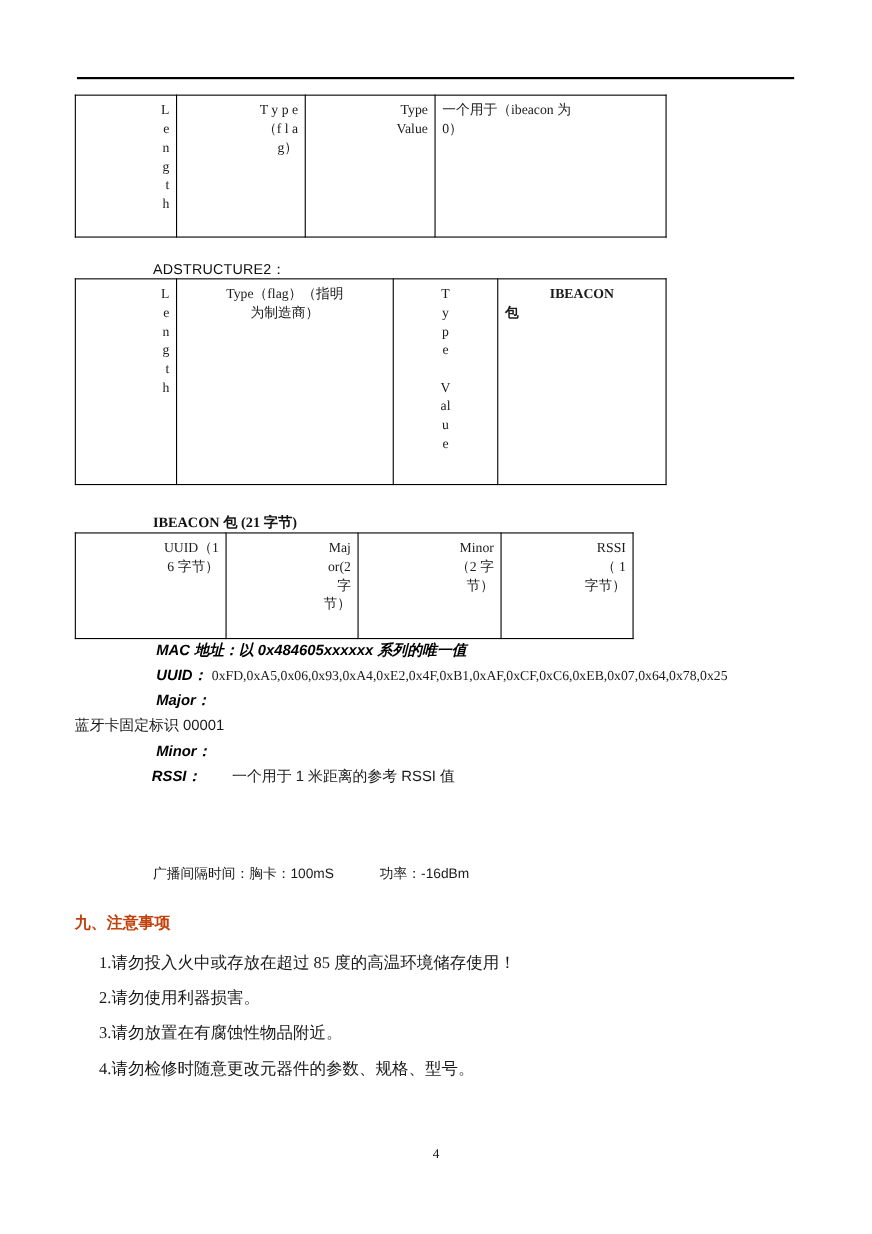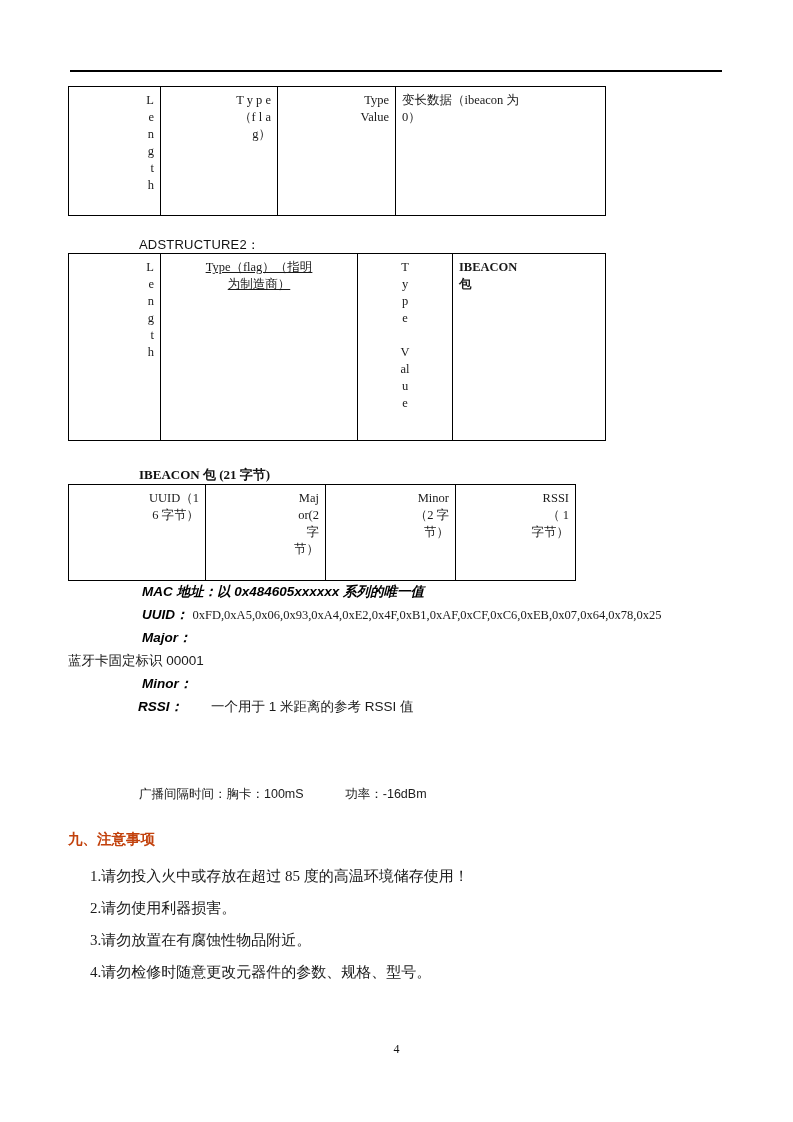--- a/index.html
+++ b/index.html
@@ -42,21 +42,21 @@
   }
   .tbl td {
     border: 1px solid #000;
     vertical-align: top;
     padding: 5px 6px 4px 6px;
     font-family: "Liberation Serif", "DejaVu Serif", serif;
     font-size: 12.5px;
     line-height: 17px;
     color: #1a1a1a;
   }
-  .cell-center { text-align: center; text-decoration: underline; }
+  .cell-center { text-align: center; }
   .cell-left { text-align: left; }
 
   .vstack {
     display: block;
   }
   .vstack span {
     display: block;
   }
 
   
@@ -229,21 +229,21 @@
         <span>T y p e</span>
         <span>（f l a</span>
         <span>g）</span>
       </td>
       <td class="vletters">
         <span>Type</span>
         <span>Value</span>
       </td>
       <td class="cell-left">
         <span class="vstack">
-          <span>变长数据（ibeacon 为</span>
+          <span>一个用于（ibeacon 为</span>
           <span>0）</span>
         </span>
       </td>
     </tr>
   </tbody>
     </table>
 
   <div class="label-ads2">ADSTRUCTURE2：</div>
 
   <table class="tbl" id="table2">
@@ -275,21 +275,21 @@
         <span>p</span>
         <span>e</span>
         <span>&nbsp;</span>
         <span>V</span>
         <span>al</span>
         <span>u</span>
         <span>e</span>
       </td>
       <td class="cell-left bold">
         <span class="vstack">
-          <span style="text-align:left;">IBEACON</span>
+          <span style="text-align:center;">IBEACON</span>
           <span>包</span>
         </span>
       </td>
     </tr>
   </tbody>
     </table>
 
   <div class="label-ibeacon">IBEACON 包 (21 字节)</div>
 
   <table class="tbl" id="table3">

